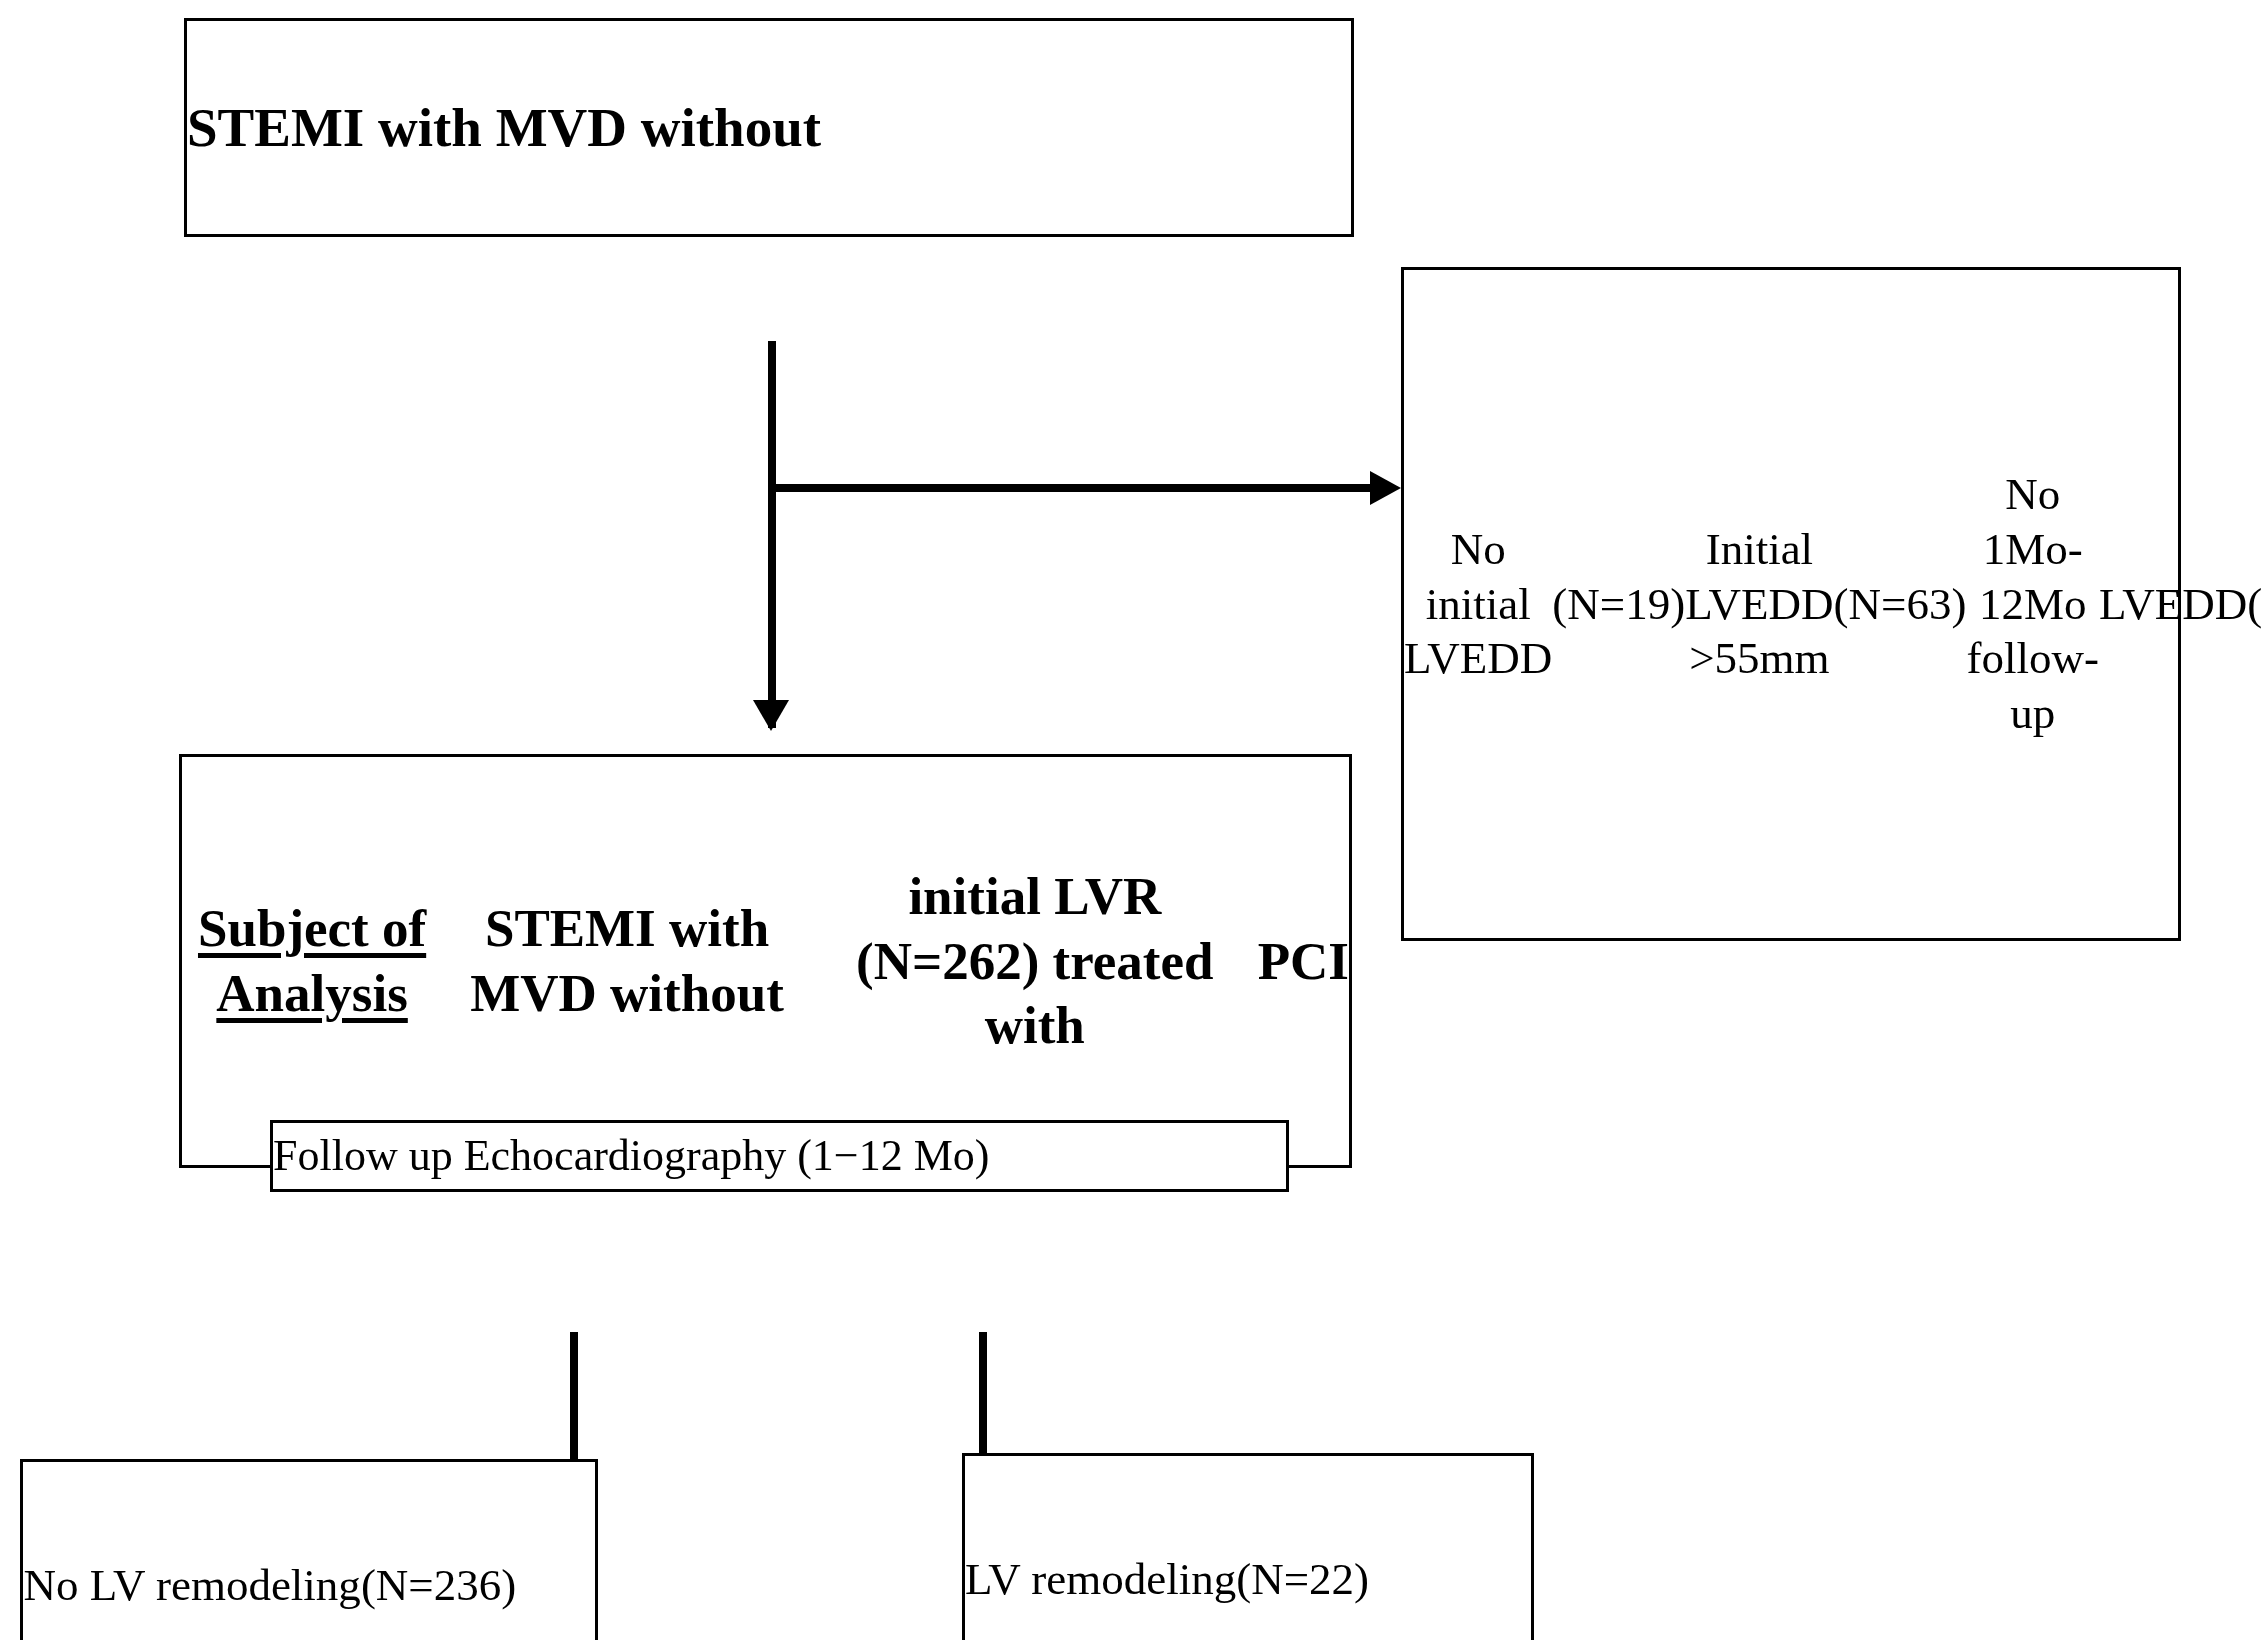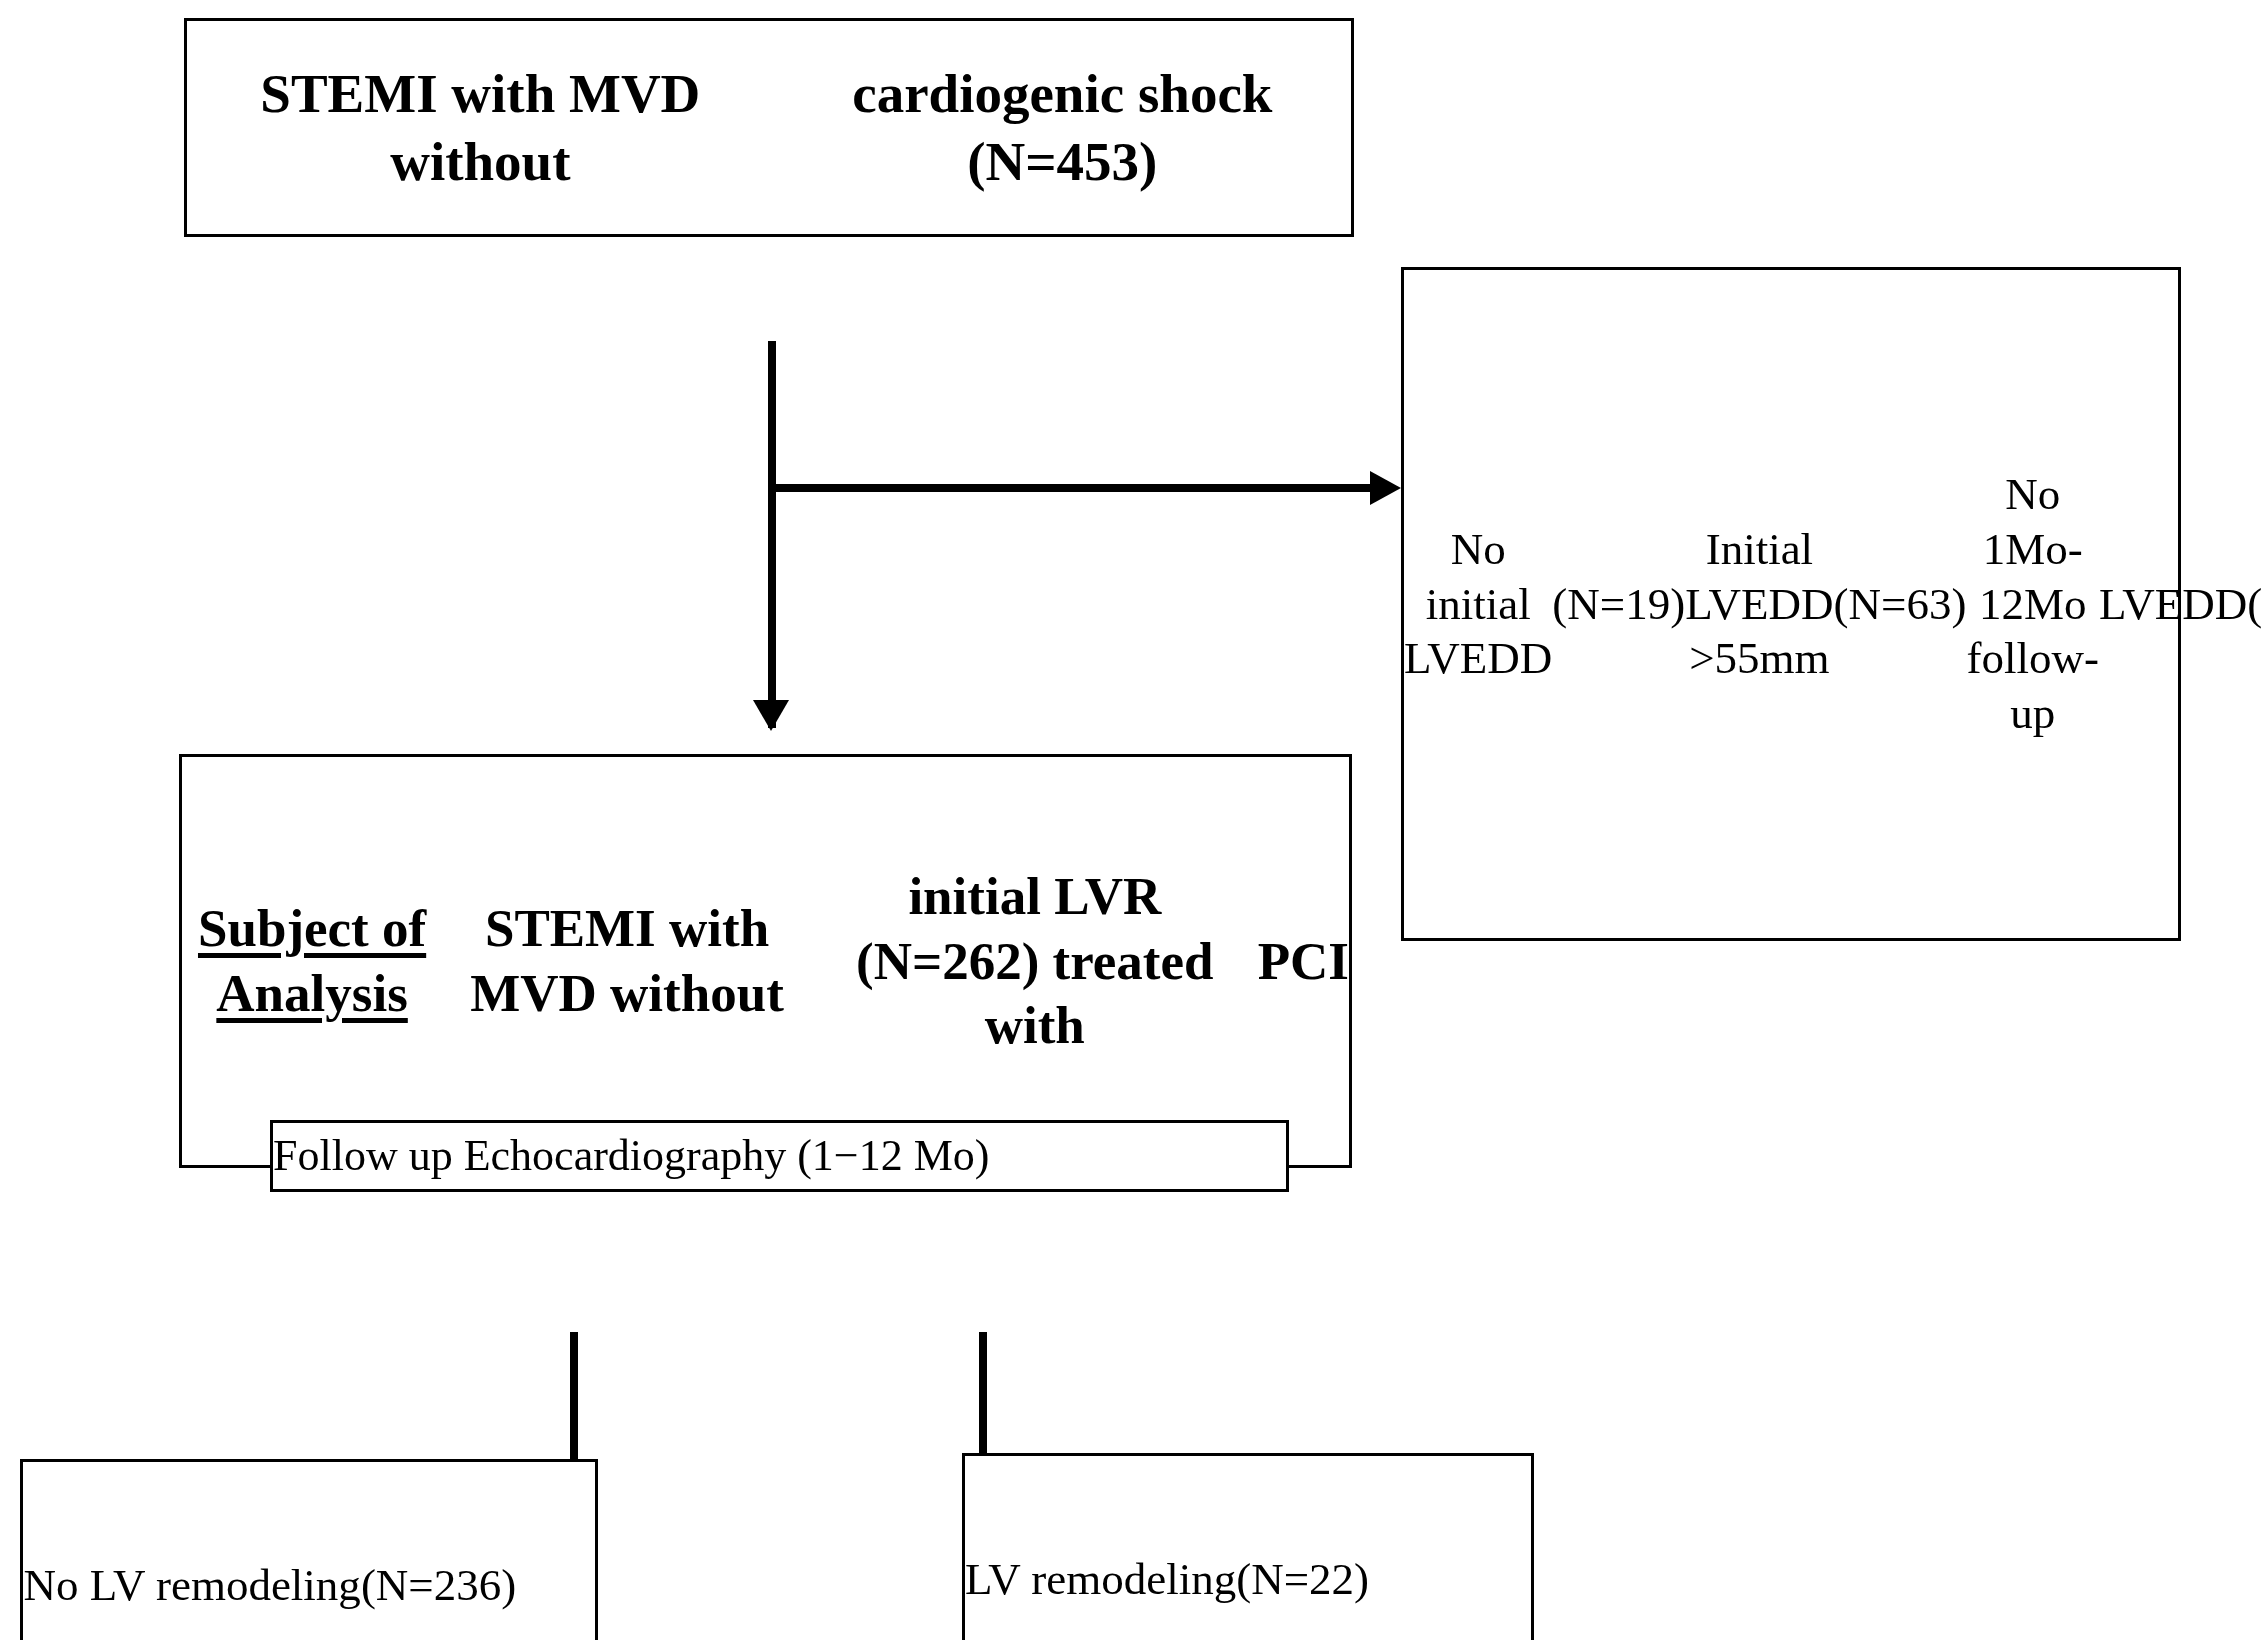--- a/index.html
+++ b/index.html
@@ -107,21 +107,20 @@
     height: 0.85em;
   }
 </style>
 </head>
 <body>
 
 <div id="canvas">
 
   <div class="box bold" id="box-top">
     <span>STEMI with MVD without</span>
-    <span>cardiogenic shock (N=453)</span>
   </div>
 
   <div class="line ln-v" id="conn-trunk-v"></div>
 
   <div class="line ln-h" id="conn-branch-h"></div>
   <div class="arrowhead-right" id="arrow-right-head"></div>
 
   <div class="arrowhead-down" id="arrow-down-head"></div>
 
   <div class="box" id="box-exclusions">

